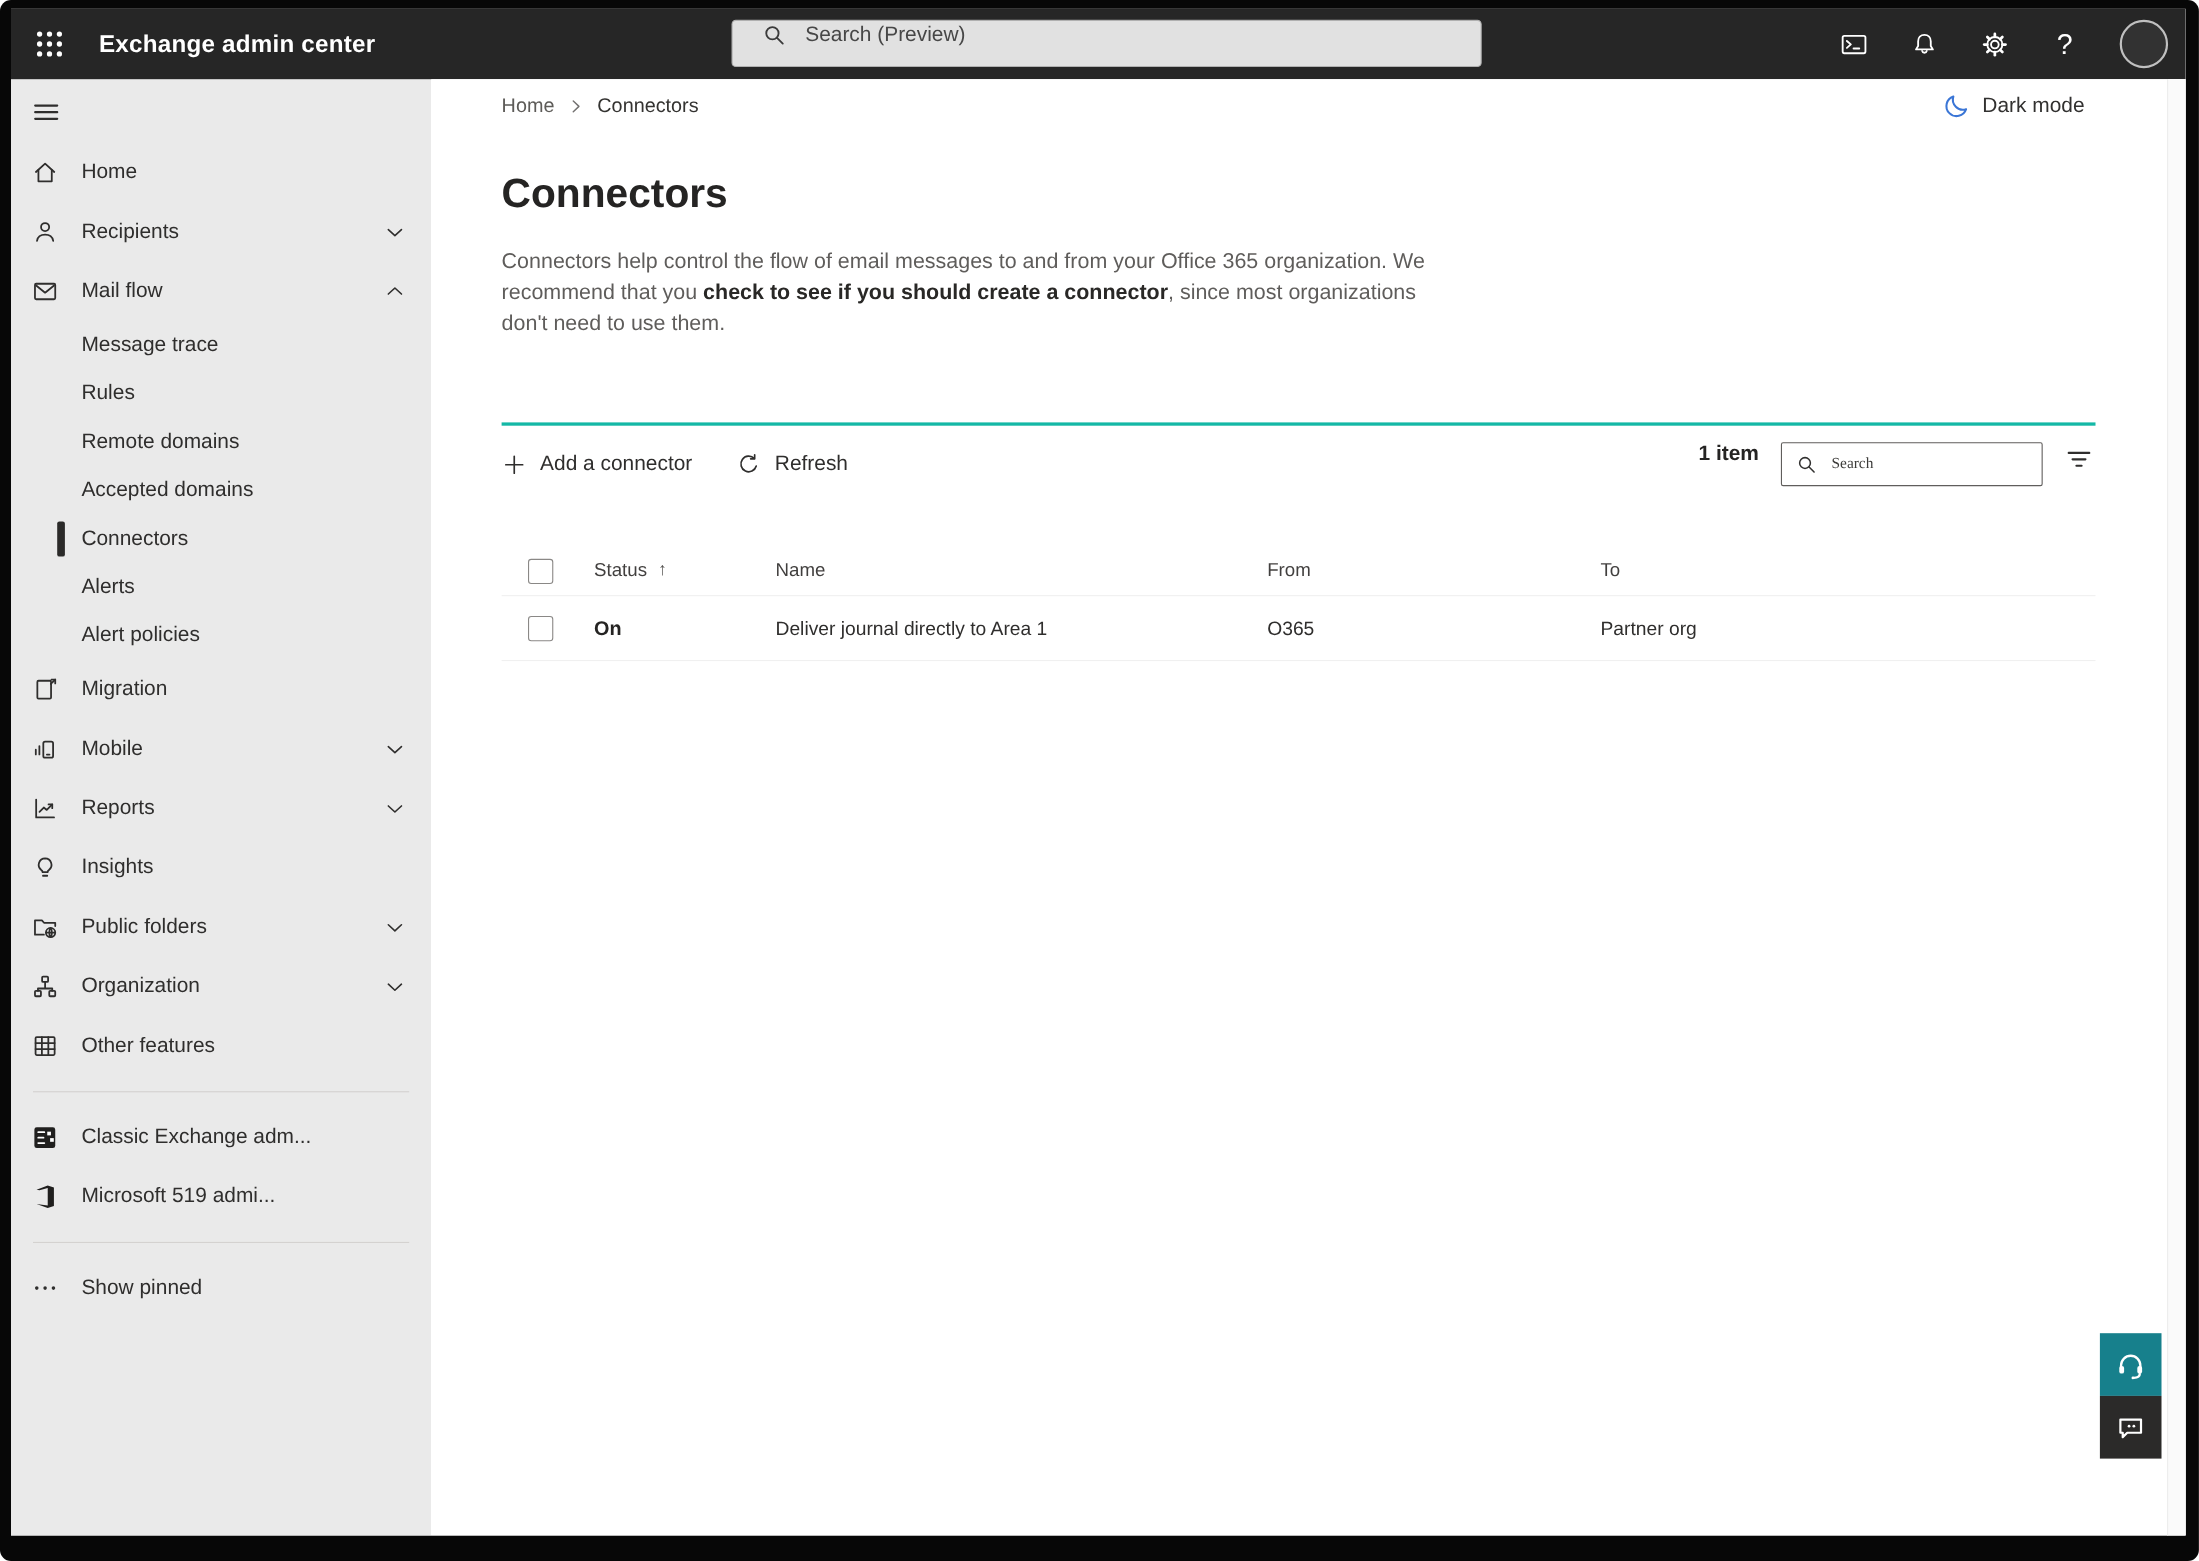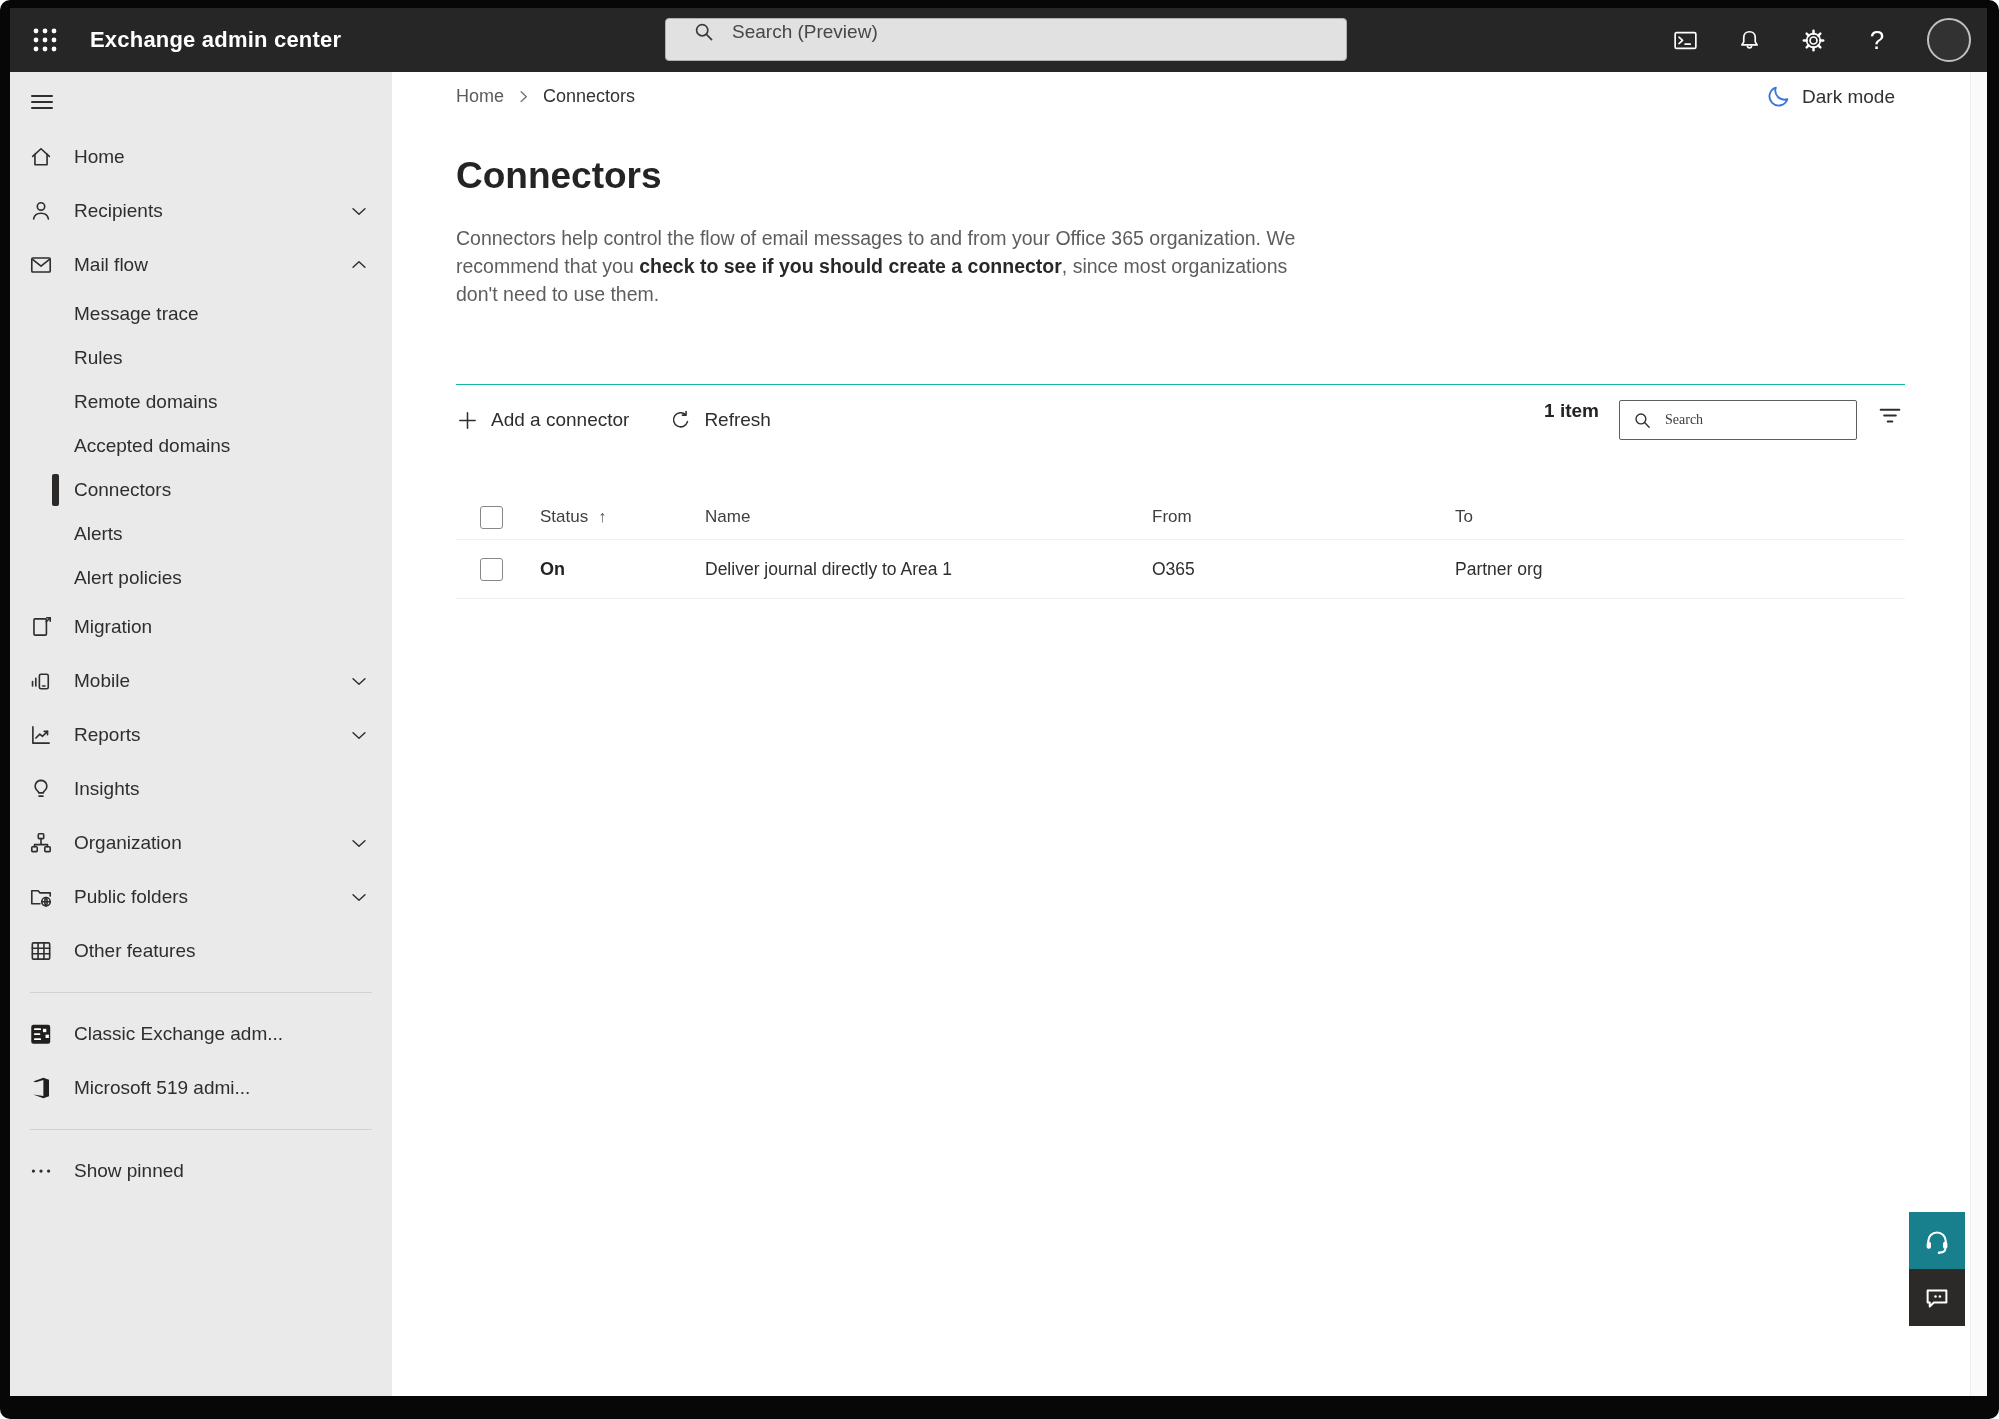--- a/index.html
+++ b/index.html
@@ -45,21 +45,21 @@
   .breadcrumb{margin-top:12px;display:flex;align-items:center;gap:12px;font-size:18px;height:24px;}
   .crumb-home{color:#5d5b58;cursor:pointer;}
   .crumb-sep{display:flex;}
   .crumb-current{color:#343331;}
   .dark-toggle{position:absolute;top:12px;right:92px;display:flex;align-items:center;gap:11px;font-size:19px;color:#323130;cursor:pointer;}
   .page-title{margin:46px 0 0 0;font-size:37px;font-weight:700;color:#252423;line-height:1.2;}
   .page-desc{margin-top:26px;font-size:19.5px;line-height:28px;color:#5f5d5b;max-width:858px;}
   .desc-link{color:#292826;font-weight:600;cursor:pointer;}
 
   
-  .toolbar{margin-top:76px;border-top:1px solid #14b8a6;height:70px;display:flex;align-items:center;}
+  .toolbar{margin-top:76px;border-top:3px solid #14b8a6;height:70px;display:flex;align-items:center;}
   .tb-btn{display:flex;align-items:center;gap:12px;font-size:19px;color:#2f2e2d;margin-right:40px;cursor:pointer;white-space:nowrap;}
   .tb-right{margin-left:auto;display:flex;align-items:flex-start;gap:18px;}
   .item-count{font-size:19px;font-weight:700;color:#252423;margin-right:2px;}
   .table-search{width:238px;height:40px;border:1px solid #605e5c;border-radius:2px;display:flex;align-items:center;padding-left:12px;gap:10px;box-sizing:border-box;background:#fff;}
   .table-search input{flex:1;min-width:0;border:none;outline:none;background:transparent;font-size:14px;color:#333;font-family:Liberation Serif, serif;}
   .table-search input::placeholder{color:#3d3c3a;opacity:1;}
   .filter-btn{width:30px;height:30px;display:flex;align-items:center;justify-content:center;cursor:pointer;}
 
   
   .grid{margin-top:40px;}
@@ -262,42 +262,42 @@
               <svg viewBox="0 0 24 24" width="26" height="26" fill="none" stroke="#2f2e2d" stroke-width="1.5" stroke-linecap="round" stroke-linejoin="round">
                 <path d="M12 4a5.4 5.4 0 0 1 3.2 9.7c-.7.5-1.1 1.1-1.1 1.9h-4.2c0-.8-.4-1.4-1.1-1.9A5.4 5.4 0 0 1 12 4z"></path>
                 <path d="M10.2 18.6h3.6"></path>
               </svg>
             </span>
             <span class="nav-label">Insights</span>
           </div>
           <div class="nav-item top">
             <span class="nav-icon">
               <svg viewBox="0 0 24 24" width="26" height="26" fill="none" stroke="#2f2e2d" stroke-width="1.5" stroke-linecap="round" stroke-linejoin="round">
+                <path d="M20.5 11V8.2h-9.4l-1.8-2H3.5v12h7.5"></path>
+                <circle cx="16.6" cy="16.4" r="3.9"></circle>
+                <path d="M12.7 16.4h7.8M16.6 12.5c1.5 1.3 1.5 6.5 0 7.8-1.5-1.3-1.5-6.5 0-7.8z"></path>
+              </svg>
+            </span>
+            <span class="nav-label">Public folders</span>
+            <span class="nav-chevron">
+              <svg viewBox="0 0 24 24" width="22" height="22" fill="none" stroke="#2f2e2d" stroke-width="1.6" stroke-linecap="round" stroke-linejoin="round">
+                <path d="M5.5 9.5 12 15.5l6.5-6"></path>
+              </svg>
+            </span>
+          </div>
+          <div class="nav-item top">
+            <span class="nav-icon">
+              <svg viewBox="0 0 24 24" width="26" height="26" fill="none" stroke="#2f2e2d" stroke-width="1.5" stroke-linecap="round" stroke-linejoin="round">
                 <rect x="9.5" y="3.5" width="5" height="4.5" rx=".8"></rect>
                 <rect x="3.5" y="15.5" width="5" height="4.5" rx=".8"></rect>
                 <rect x="15.5" y="15.5" width="5" height="4.5" rx=".8"></rect>
                 <path d="M12 8v3.5M6 15.5v-2h12v2M12 11.5v2"></path>
               </svg>
             </span>
             <span class="nav-label">Organization</span>
-            <span class="nav-chevron">
-              <svg viewBox="0 0 24 24" width="22" height="22" fill="none" stroke="#2f2e2d" stroke-width="1.6" stroke-linecap="round" stroke-linejoin="round">
-                <path d="M5.5 9.5 12 15.5l6.5-6"></path>
-              </svg>
-            </span>
-          </div>
-          <div class="nav-item top">
-            <span class="nav-icon">
-              <svg viewBox="0 0 24 24" width="26" height="26" fill="none" stroke="#2f2e2d" stroke-width="1.5" stroke-linecap="round" stroke-linejoin="round">
-                <path d="M20.5 11V8.2h-9.4l-1.8-2H3.5v12h7.5"></path>
-                <circle cx="16.6" cy="16.4" r="3.9"></circle>
-                <path d="M12.7 16.4h7.8M16.6 12.5c1.5 1.3 1.5 6.5 0 7.8-1.5-1.3-1.5-6.5 0-7.8z"></path>
-              </svg>
-            </span>
-            <span class="nav-label">Public folders</span>
             <span class="nav-chevron">
               <svg viewBox="0 0 24 24" width="22" height="22" fill="none" stroke="#2f2e2d" stroke-width="1.6" stroke-linecap="round" stroke-linejoin="round">
                 <path d="M5.5 9.5 12 15.5l6.5-6"></path>
               </svg>
             </span>
           </div>
           <div class="nav-item top">
             <span class="nav-icon">
               <svg viewBox="0 0 24 24" width="26" height="26" fill="none" stroke="#2f2e2d" stroke-width="1.5" stroke-linecap="round" stroke-linejoin="round">
                 <rect x="4" y="4.5" width="16" height="15" rx="1"></rect>

